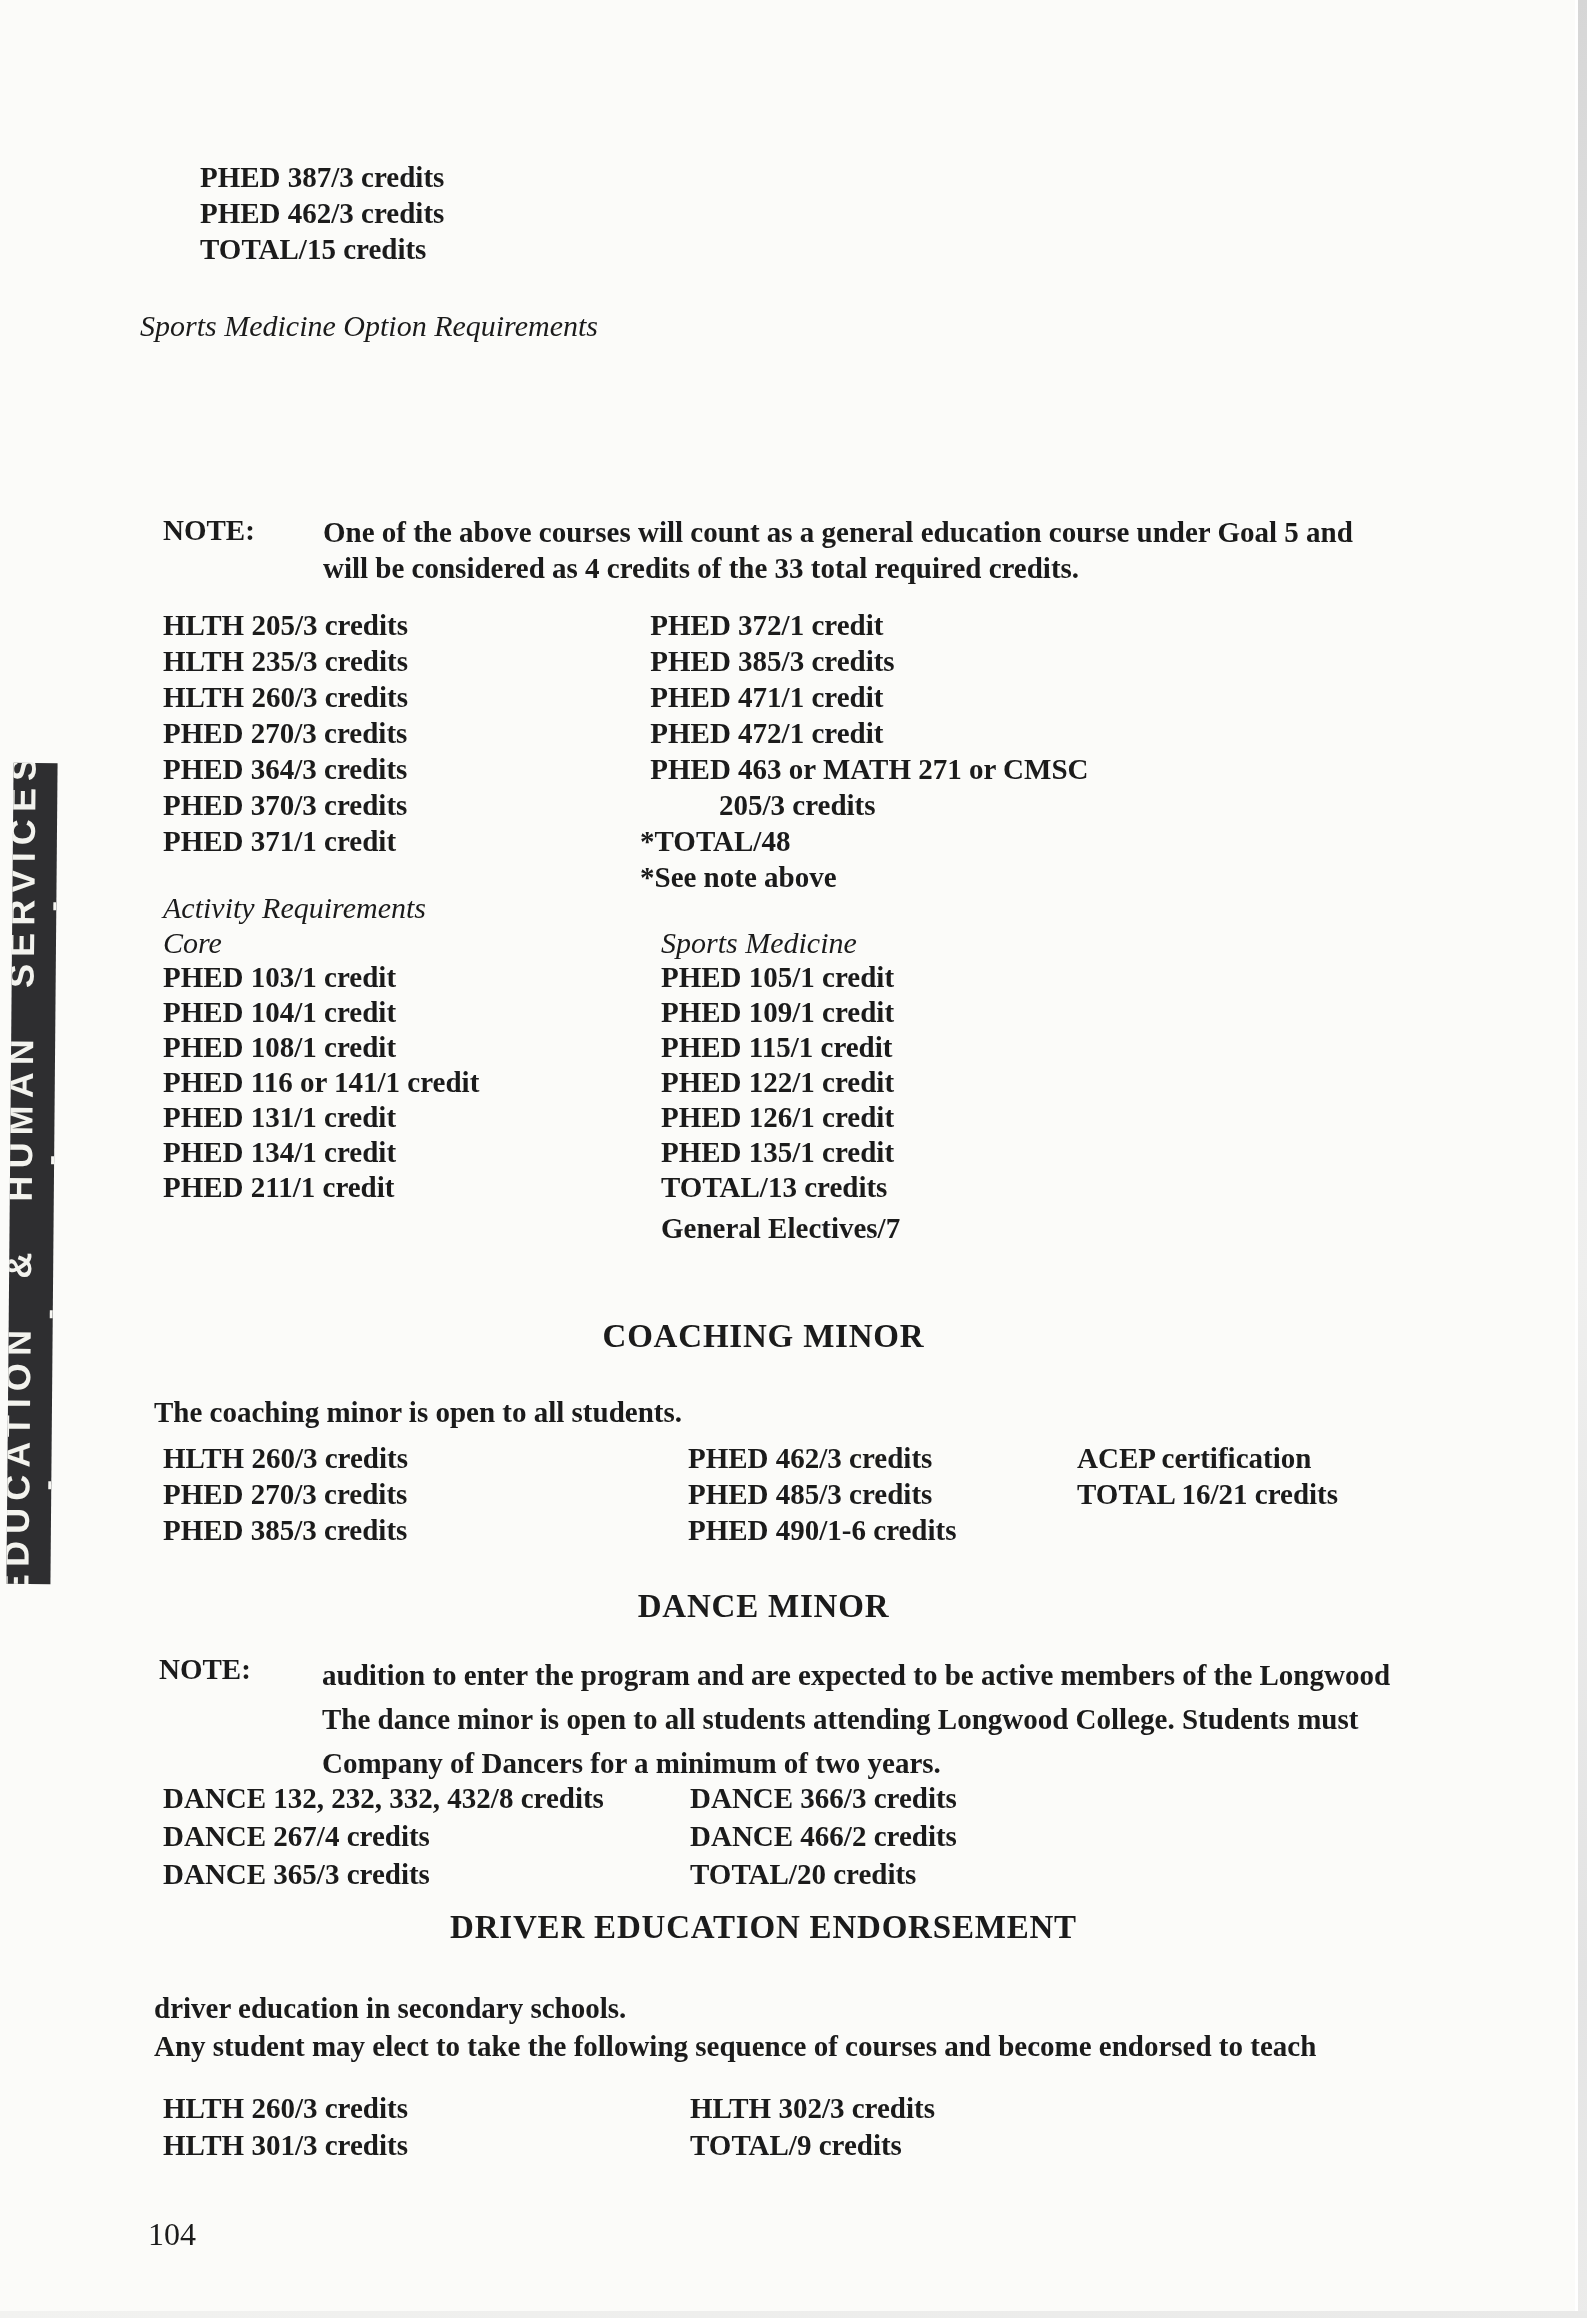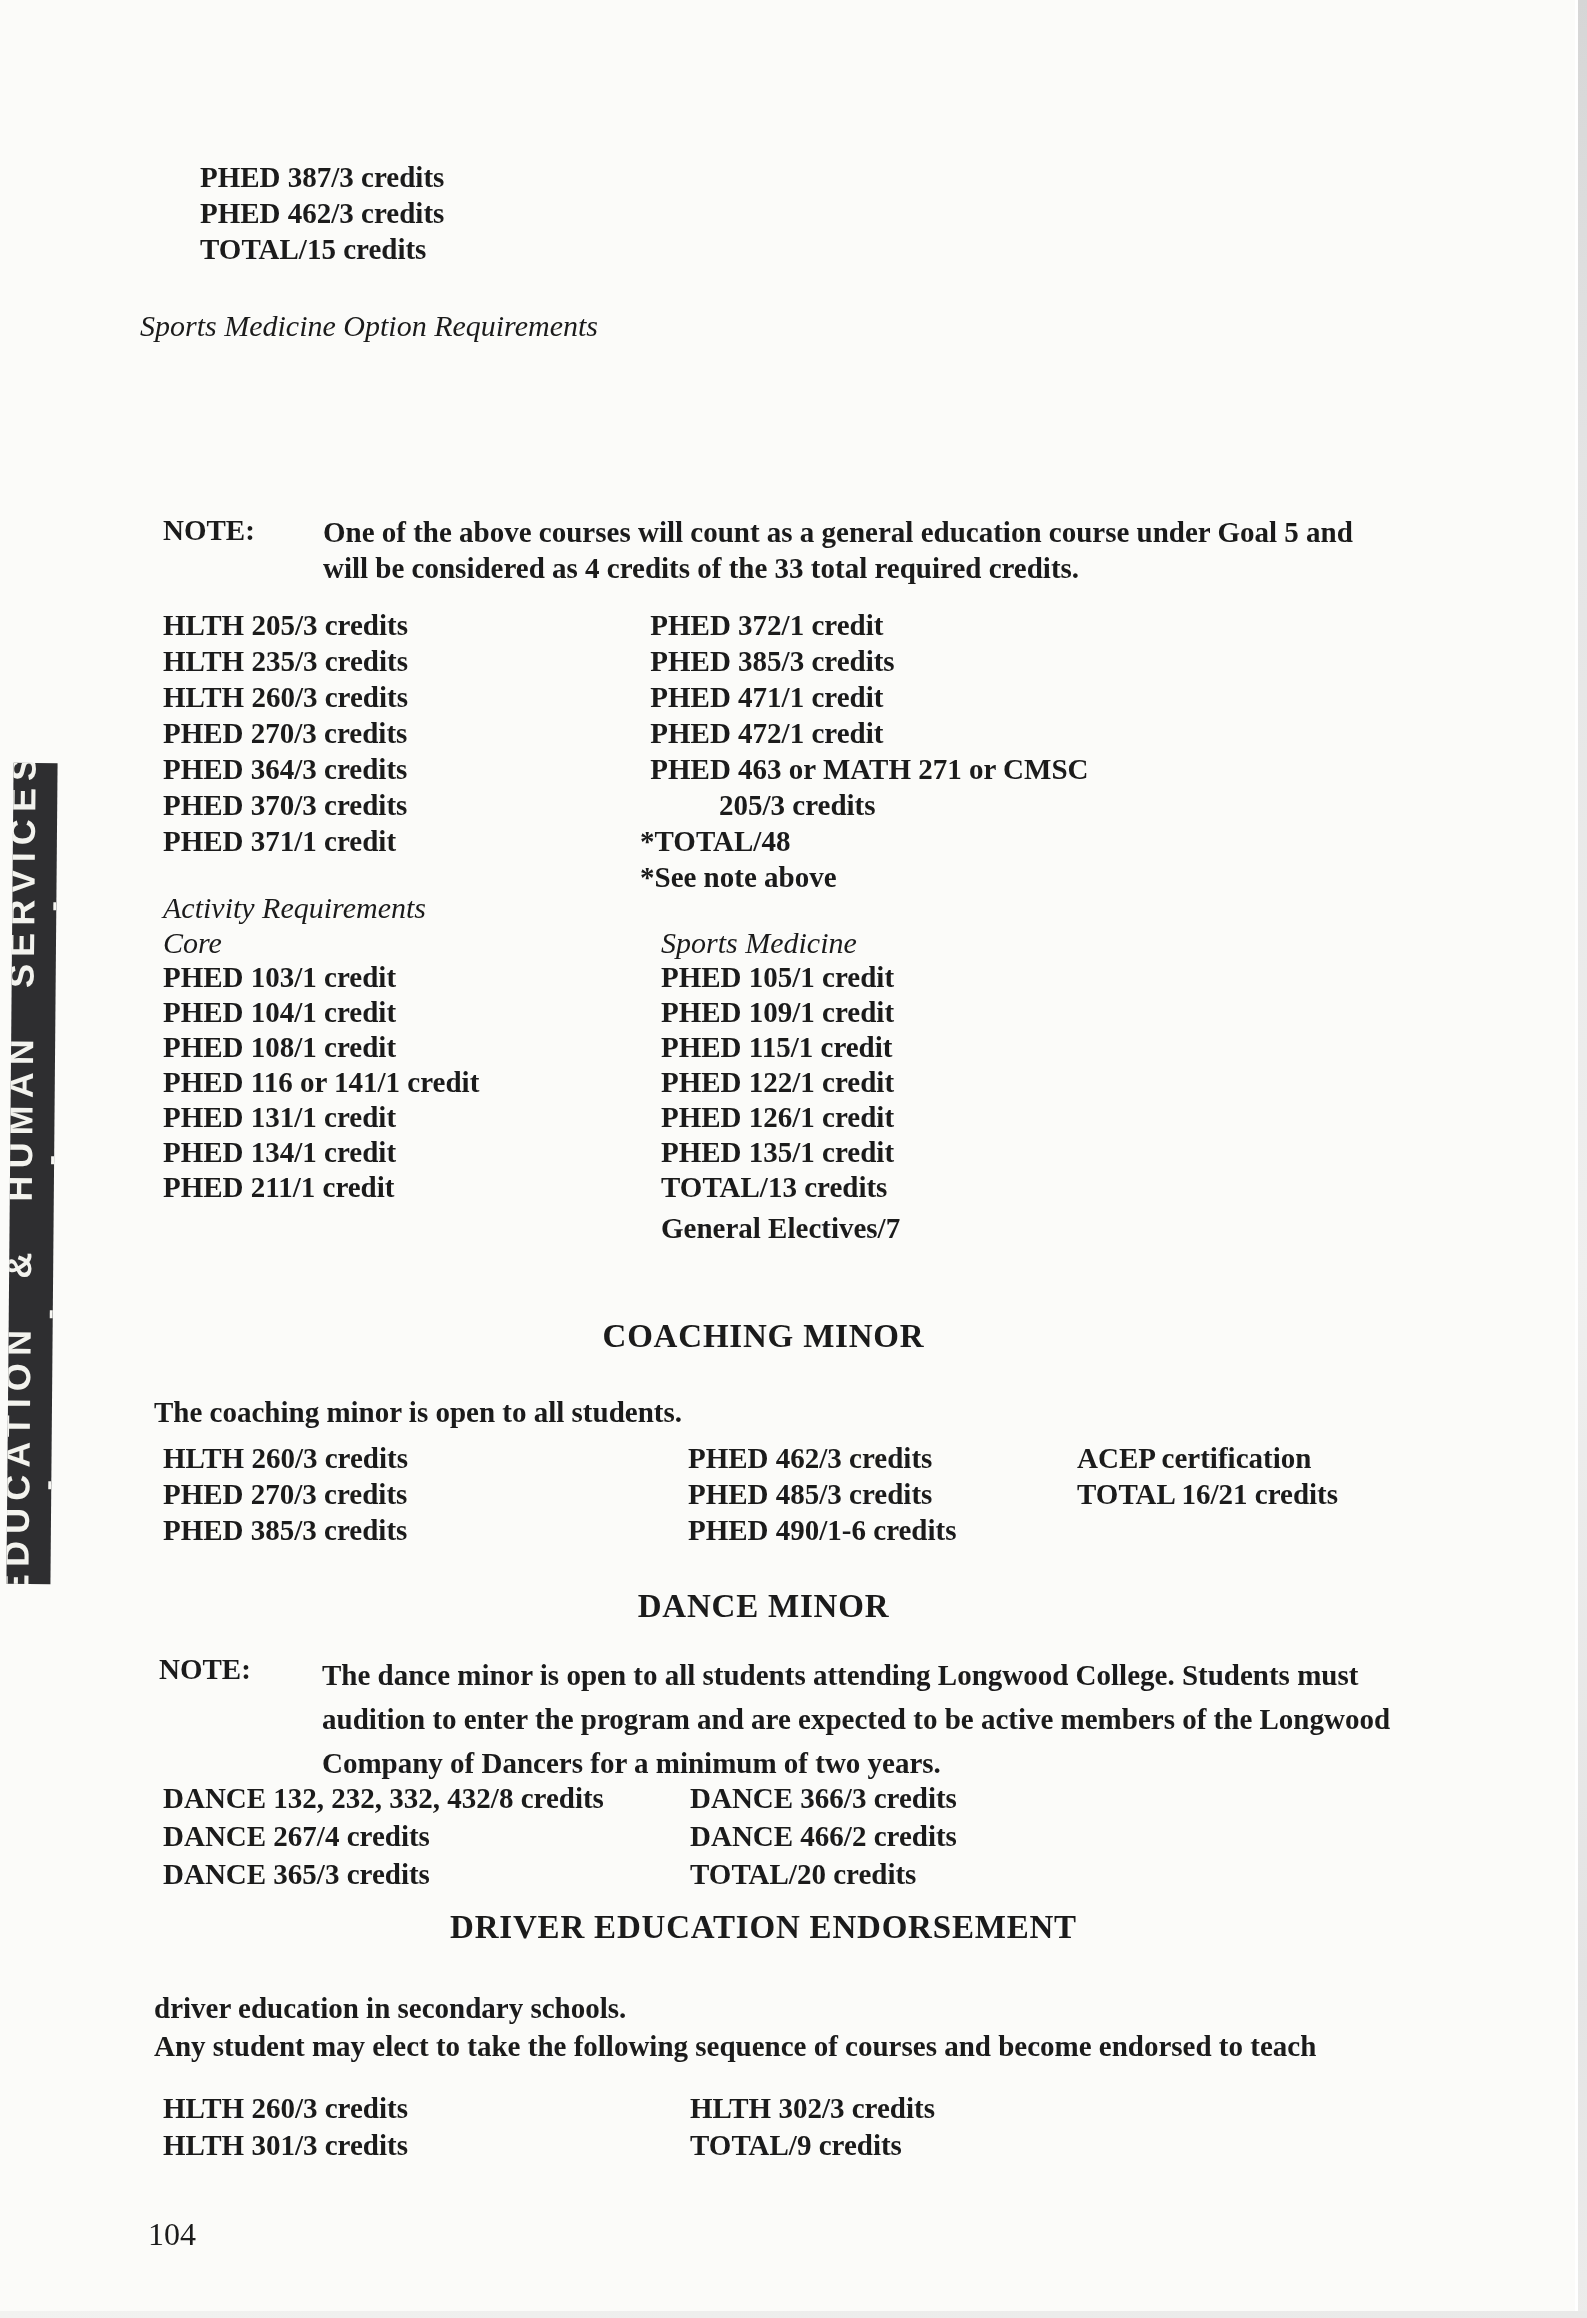--- a/index.html
+++ b/index.html
@@ -139,22 +139,22 @@
     <div class="line">PHED 490/1-6 credits</div>
   </div>
   <div class="courses" style="left:1045px;top:1440px;line-height:36px;margin-left:32px;">
     <div class="line">ACEP certification</div>
     <div class="line">TOTAL 16/21 credits</div>
   </div>
 
   <div class="section-head" style="top:1588px;">DANCE MINOR</div>
   <div class="note-label" style="left:159px;top:1653px;">NOTE:</div>
   <div class="note-text" style="left:278px;top:1653px;line-height:44px;">
+    <div class="line">audition to enter the program and are expected to be active members of the Longwood</div>
     <div class="line">The dance minor is open to all students attending Longwood College. Students must</div>
-    <div class="line">audition to enter the program and are expected to be active members of the Longwood</div>
     <div class="line">Company of Dancers for a minimum of two years.</div>
   </div>
   <div class="courses" style="left:163px;top:1779px;line-height:38px;">
     <div class="line">DANCE 132, 232, 332, 432/8 credits</div>
     <div class="line">DANCE 267/4 credits</div>
     <div class="line">DANCE 365/3 credits</div>
   </div>
   <div class="courses" style="left:690px;top:1779px;line-height:38px;">
     <div class="line">DANCE 366/3 credits</div>
     <div class="line">DANCE 466/2 credits</div>

